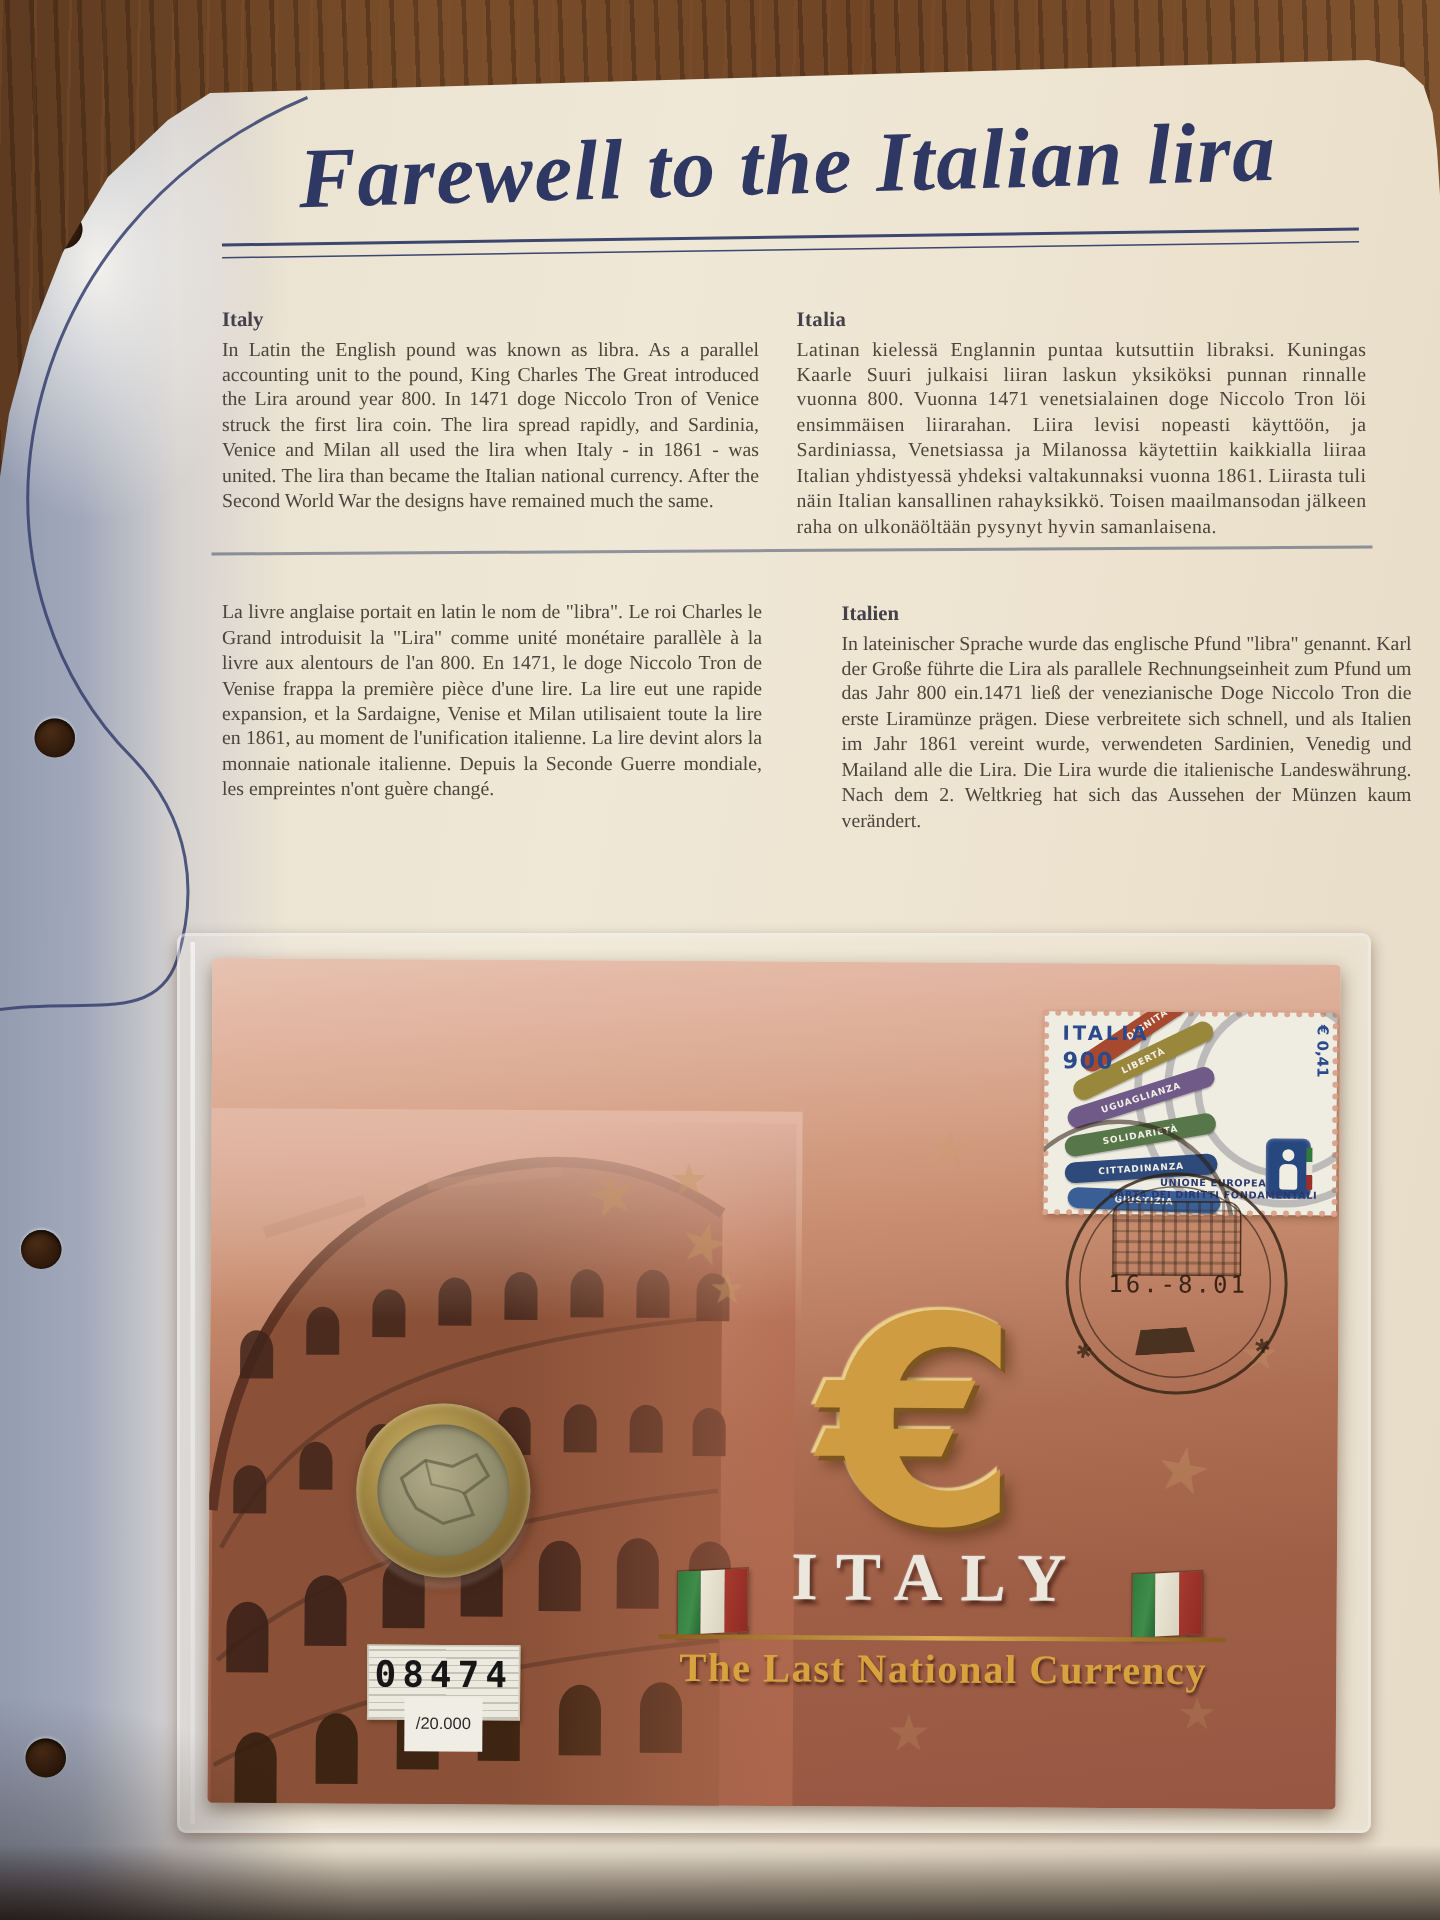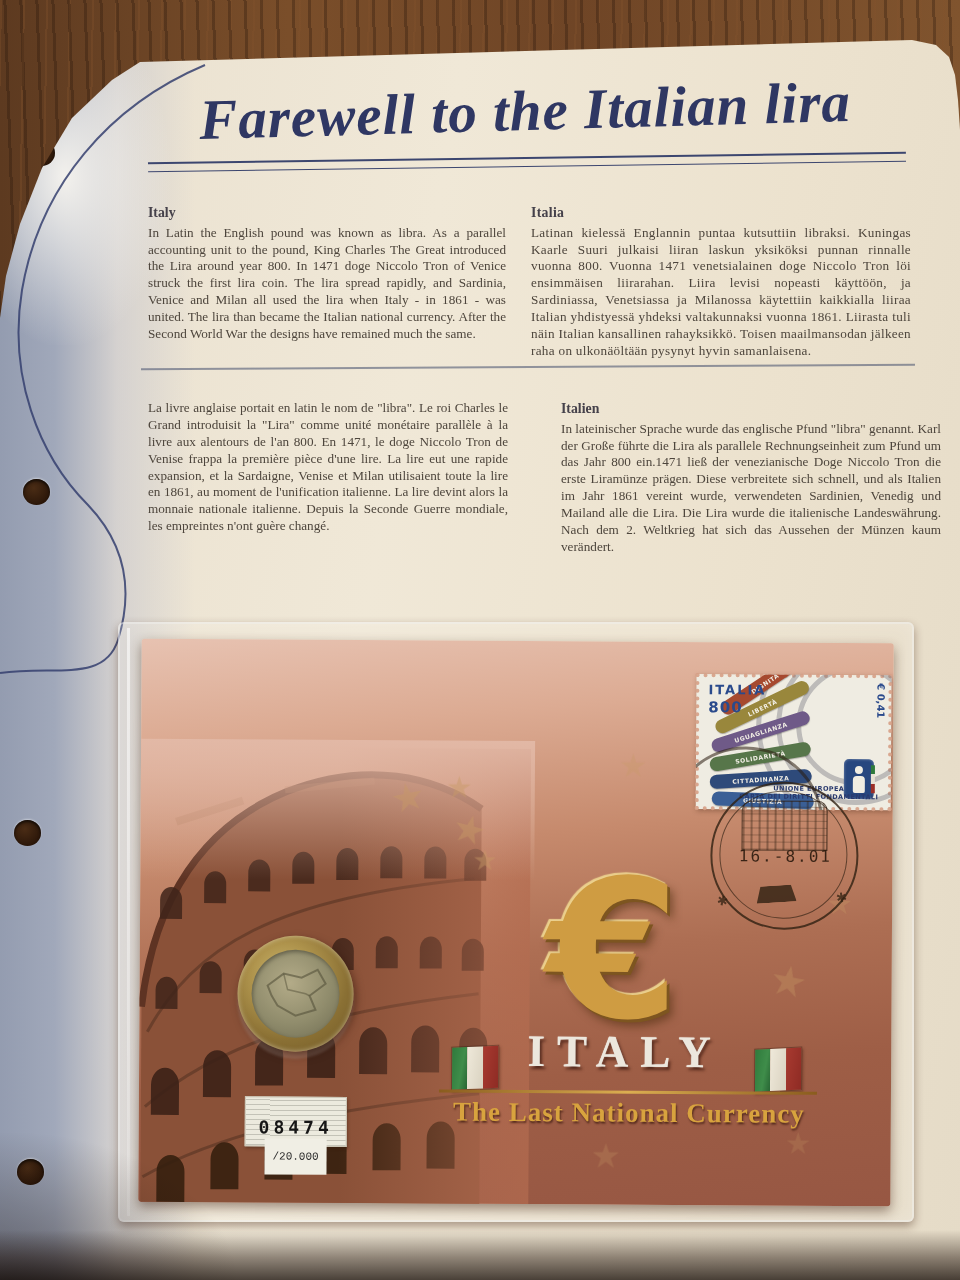--- a/index.html
+++ b/index.html
@@ -144,23 +144,23 @@
   .gold-rule{left:300px;top:449px;width:378px;height:3px;
     background:linear-gradient(90deg,#8a5c1e,#dcae51 50%,#8a5c1e);}
   .cover-subtitle{left:280px;top:456px;width:420px;text-align:center;font-weight:bold;
     font-size:27px;letter-spacing:1px;color:#d8a33e;
     text-shadow:1px 2px 2px rgba(60,25,15,.75);}
 
   
   .sticker{left:106px;top:457px;width:100px;height:48px;background:#eceade;
     background-image:repeating-linear-gradient(0deg,rgba(120,120,110,.35) 0 1px,rgba(0,0,0,0) 1px 5px);
     border:1px solid #c9c4b4;box-shadow:1px 2px 3px rgba(60,30,15,.45);text-align:center;}
-  .serial{margin-top:19px;font-family:"DejaVu Sans Mono",monospace;font-weight:bold;
-    font-size:18px;letter-spacing:4px;color:#161616;}
-  .serial-total{margin-top:1px;font-family:Liberation Mono, monospace;font-size:11px;color:#2a2a2a;
+  .serial{margin-top:5px;font-family:"DejaVu Sans Mono",monospace;font-weight:bold;
+    font-size:24px;letter-spacing:4px;color:#161616;}
+  .serial-total{margin-top:1px;font-family:Liberation Sans, sans-serif;font-size:11px;color:#2a2a2a;
     background:#f0eee4;display:inline-block;padding:12px 8px;}
 
   .bottom-shadow{left:0;top:1230px;width:960px;height:50px;z-index:60;
     background:linear-gradient(180deg,rgba(30,15,8,0),rgba(28,14,7,.45) 55%,rgba(18,9,4,.75));}
   .corner-shadow{left:-90px;top:1130px;width:330px;height:220px;z-index:59;
     background:radial-gradient(ellipse at 30% 70%,rgba(20,10,5,.45),rgba(20,10,5,0) 70%);}
 </style>
 </head>
 <body>
 
@@ -271,21 +271,21 @@
       <div class="abs stamp-ring ring1"></div>
       <div class="abs stamp-ring ring2"></div>
       <div class="abs stamp-ring ring3"></div>
       <div class="abs band band1">DIGNITÀ</div>
       <div class="abs band band2">LIBERTÀ</div>
       <div class="abs band band3">UGUAGLIANZA</div>
       <div class="abs band band4">SOLIDARIETÀ</div>
       <div class="abs band band5">CITTADINANZA</div>
       <div class="abs band band6">GIUSTIZIA</div>
       <div class="abs stamp-country">ITALIA</div>
-      <div class="abs stamp-800">800</div>
+      <div class="abs stamp-800">900</div>
       <div class="abs stamp-euro">€ 0,41</div>
       <div class="abs emblem"></div>
       <div class="abs emblem-flag"></div>
       <div class="abs stamp-caption">
         <div>UNIONE EUROPEA</div>
         <div>CARTA DEI DIRITTI FONDAMENTALI</div>
       </div>
       <div class="abs stamp-cancel"></div>
     </div>
 

